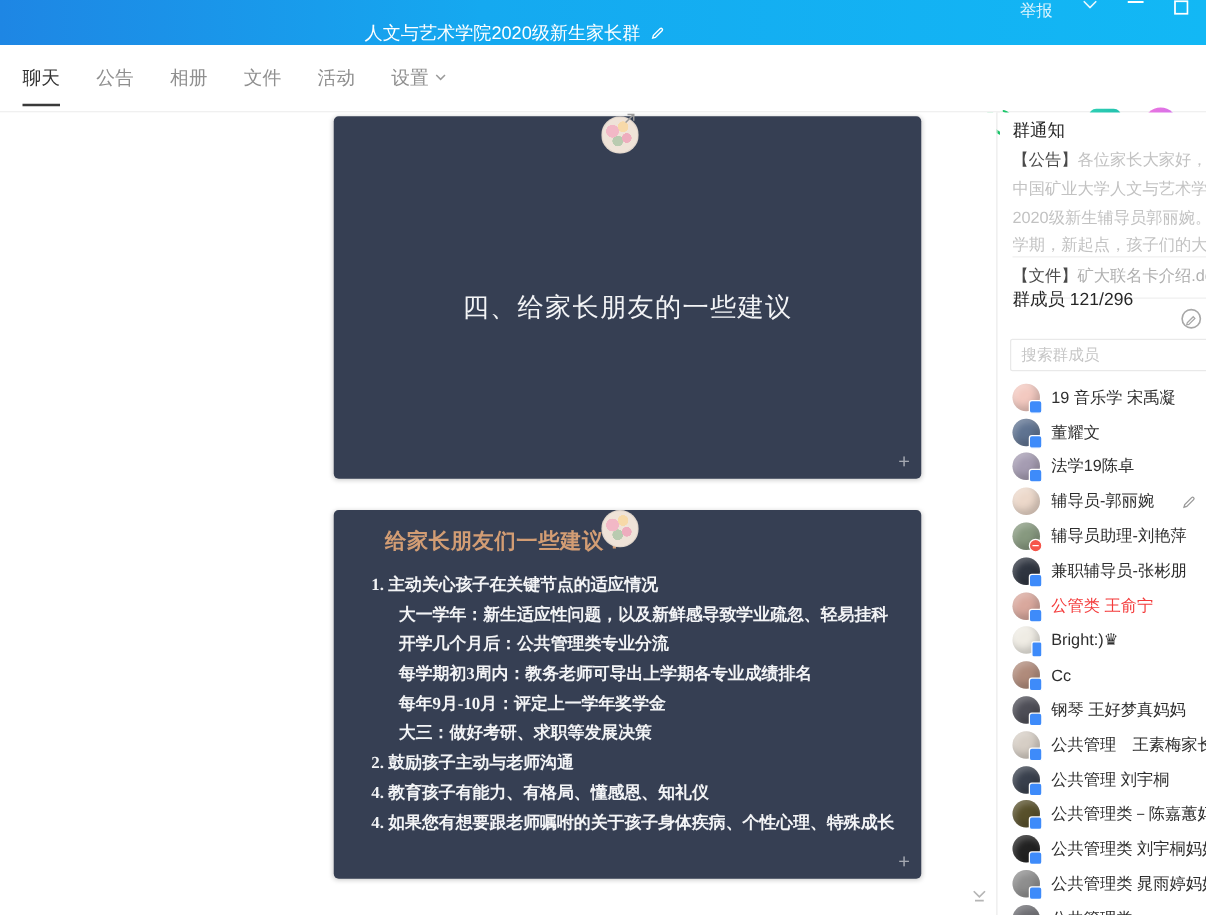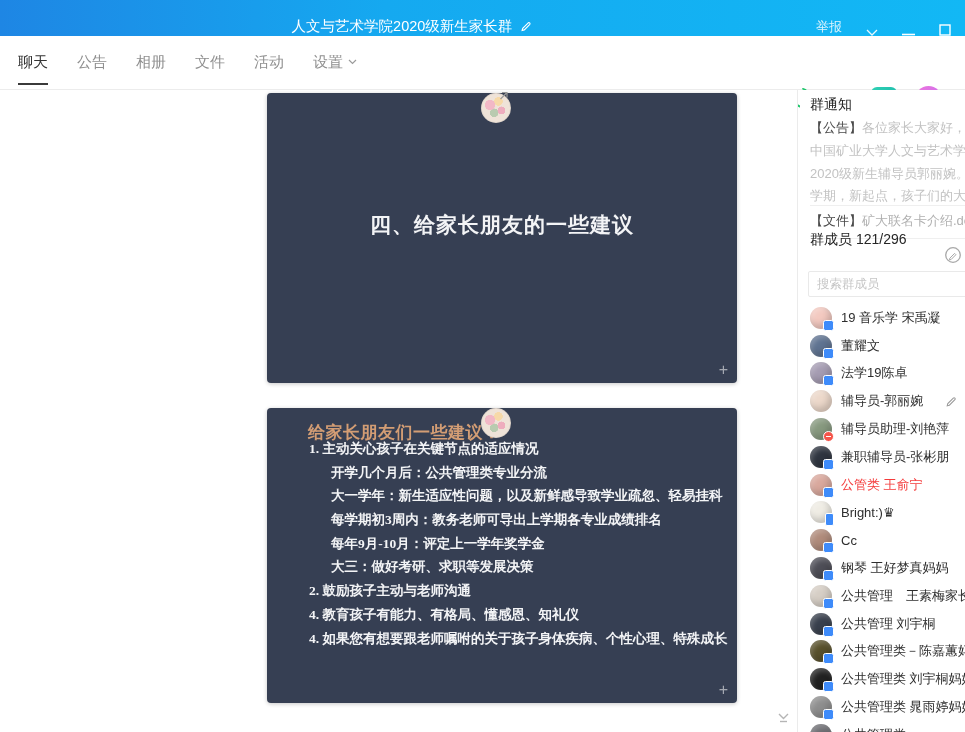--- a/index.html
+++ b/index.html
@@ -4,21 +4,21 @@
 <style>
   html,body{margin:0;padding:0;background:#cfcfcf;}
   .frame{position:relative;width:965px;height:732px;overflow:hidden;background:#fff;
          font-family:"Liberation Sans","DejaVu Sans",sans-serif;-webkit-font-smoothing:antialiased;}
 
   
   .titlebar{position:absolute;top:0;left:0;width:100%;height:36px;
             background:linear-gradient(90deg,#1e86e4 0%,#15a9f0 40%,#12b8f5 100%);}
   .title-wrap{position:absolute;left:412px;top:0;height:52px;transform:translateX(-50%);
               display:flex;align-items:center;gap:7px;color:#fff;font-size:14.5px;white-space:nowrap;}
-  .win-controls{position:absolute;right:14px;top:0;height:36px;display:flex;align-items:flex-end;gap:24px;}
+  .win-controls{position:absolute;right:14px;top:0;height:36px;display:flex;align-items:flex-start;gap:24px;}
   .report{color:rgba(255,255,255,.85);font-size:13px;}
   .wc-icon{display:flex;align-items:center;}
 
   
   .tabbar{position:absolute;top:36px;left:0;width:100%;height:54px;background:#fff;border-bottom:1px solid #ececec;box-sizing:border-box;}
   .tabs{position:absolute;left:18px;top:0;height:54px;display:flex;gap:29px;}
   .tab{position:relative;height:52px;display:flex;align-items:center;gap:5px;font-size:15px;color:#8f8f8f;cursor:default;}
   .tab.active{color:#333;}
   .tab.active::after{content:"";position:absolute;left:0;right:0;bottom:3px;height:2.5px;background:#3a3a3a;}
   .ticon{position:absolute;top:50px;}
@@ -30,24 +30,24 @@
              display:flex;align-items:center;justify-content:center;font-size:19px;font-weight:300;line-height:1;}
   .icon-edge{left:957px;top:57px;width:16px;height:16px;border-radius:50%;background:#1fa0f5;}
 
   
   .chat{position:absolute;top:90px;left:0;width:797px;height:642px;background:#fff;overflow:hidden;}
   .divider-v{position:absolute;top:90px;left:797px;width:1px;height:642px;background:#ebebeb;}
   .slide{position:absolute;left:267px;width:470px;background:#363f53;border-radius:4px;
          box-shadow:0 1px 4px rgba(0,0,0,.22);color:#f3f4f6;
          font-family:"Liberation Serif","DejaVu Serif",serif;}
   .slide1{top:3px;height:290px;}
-  .s1title{position:absolute;top:118px;left:0;right:0;text-align:center;font-size:21px;font-weight:700;letter-spacing:1px;}
+  .s1title{position:absolute;top:139px;left:0;right:0;text-align:center;font-size:21px;font-weight:400;letter-spacing:1px;}
   .slide2{top:318px;height:295px;}
   .s2title{position:absolute;top:13px;left:30px;font-size:17px;font-weight:bold;color:#d39d74;letter-spacing:.5px;margin-left:11px;}
-  .s2lines{position:absolute;top:29px;left:0;right:0;margin-left:12px;}
+  .s2lines{position:absolute;top:48px;left:0;right:0;}
   .s2line{height:23.7px;line-height:23.7px;padding-left:30px;font-size:13.5px;font-weight:600;white-space:nowrap;overflow:hidden;}
   .s2line.ind{padding-left:52px;}
   .slide-plus{position:absolute;right:9px;bottom:5px;color:rgba(255,255,255,.55);font-size:16px;
               font-family:"Liberation Sans",sans-serif;line-height:1;}
   .chat-avatar{position:absolute;left:481px;width:30px;height:30px;border-radius:50%;
     background:
       radial-gradient(circle at 30% 40%, #f2b8c6 0 18%, transparent 19%),
       radial-gradient(circle at 58% 28%, #f7d9a8 0 15%, transparent 16%),
       radial-gradient(circle at 68% 58%, #eeadbe 0 14%, transparent 15%),
       radial-gradient(circle at 44% 66%, #b9cbb0 0 16%, transparent 17%),
@@ -166,24 +166,24 @@
     </div>
 
     <div class="slide slide2">
       <div class="s2title">给家长朋友们一些建议：</div>
       <div class="s2lines">
 
       <div class="s2line">
             <span>1. 主动关心孩子在关键节点的适应情况</span>
           </div>
           <div class="s2line ind">
+            <span>大一学年：新生适应性问题，以及新鲜感导致学业疏忽、轻易挂科</span>
+          </div>
+          <div class="s2line ind">
             <span>开学几个月后：公共管理类专业分流</span>
-          </div>
-          <div class="s2line ind">
-            <span>大一学年：新生适应性问题，以及新鲜感导致学业疏忽、轻易挂科</span>
           </div>
           <div class="s2line ind">
             <span>每学期初3周内：教务老师可导出上学期各专业成绩排名</span>
           </div>
           <div class="s2line ind">
             <span>每年9月-10月：评定上一学年奖学金</span>
           </div>
           <div class="s2line ind">
             <span>大三：做好考研、求职等发展决策</span>
           </div>

